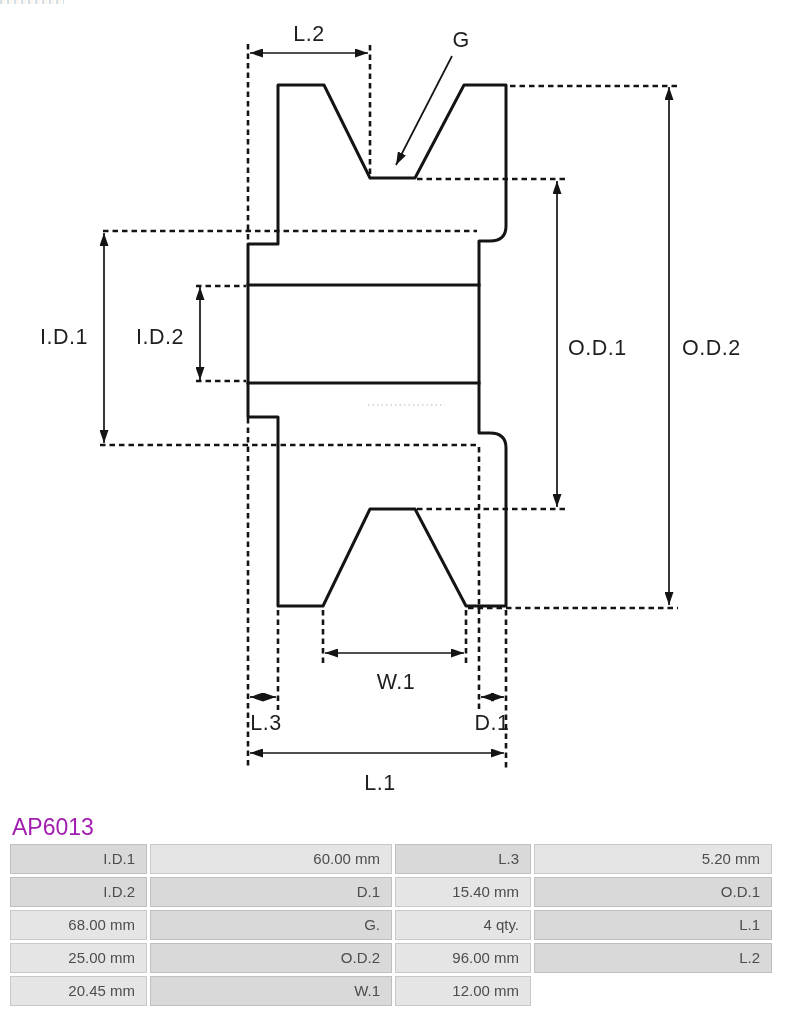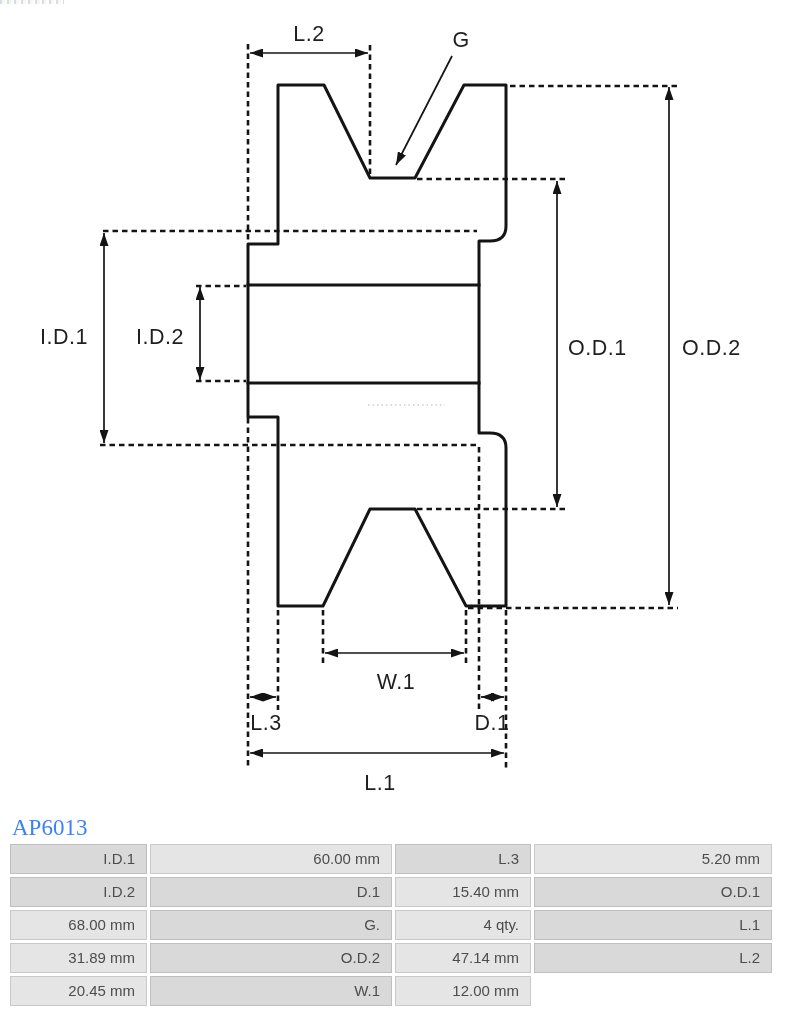--- a/index.html
+++ b/index.html
@@ -15,21 +15,21 @@
   svg text{
     font-family:"Liberation Sans",sans-serif;
     font-size:21.5px;fill:#1f1f1f;letter-spacing:.5px;
   }
   .outline{fill:none;stroke:#141414;stroke-width:3;stroke-linejoin:round;stroke-linecap:square;}
   .bore{stroke:#141414;stroke-width:3;stroke-linecap:square;}
   .dash line{stroke:#141414;stroke-width:2.6;stroke-dasharray:5.5 4;}
   .dim line{stroke:#141414;stroke-width:1.7;}
   .centerline{stroke:#b5b5b5;stroke-width:1.2;stroke-dasharray:1.5 3;}
   .part-number{
-    margin:7px 0 6px 12px;font-size:23px;line-height:21px;color:#3b82f6;font-family:Liberation Serif, serif;
+    margin:7px 0 6px 12px;font-size:23px;line-height:21px;color:#a21caf;
   }
   .spec-table{
     margin:0 16px 0 10px;display:grid;
     grid-template-columns:137px 242px 136px 1fr;
     gap:3px;font-size:15px;color:#4d4d4d;
   }
   .cell{
     box-sizing:border-box;height:30px;line-height:28px;
     text-align:right;padding-right:11px;
     background:#e5e5e5;border:1px solid #c9c9c9;
@@ -115,23 +115,23 @@
     <div class="cell label">I.D.2</div>
     <div class="cell label">D.1</div>
     <div class="cell value">15.40 mm</div>
 
     <div class="cell label">O.D.1</div>
     <div class="cell value">68.00 mm</div>
     <div class="cell label">G.</div>
     <div class="cell value">4 qty.</div>
 
     <div class="cell label">L.1</div>
-    <div class="cell value">31.89 mm</div>
+    <div class="cell value">25.00 mm</div>
     <div class="cell label">O.D.2</div>
-    <div class="cell value">47.14 mm</div>
+    <div class="cell value">96.00 mm</div>
 
     <div class="cell label">L.2</div>
     <div class="cell value">20.45 mm</div>
     <div class="cell label">W.1</div>
     <div class="cell value">12.00 mm</div>
   </div>
 
 </div>
 
 </body></html>

